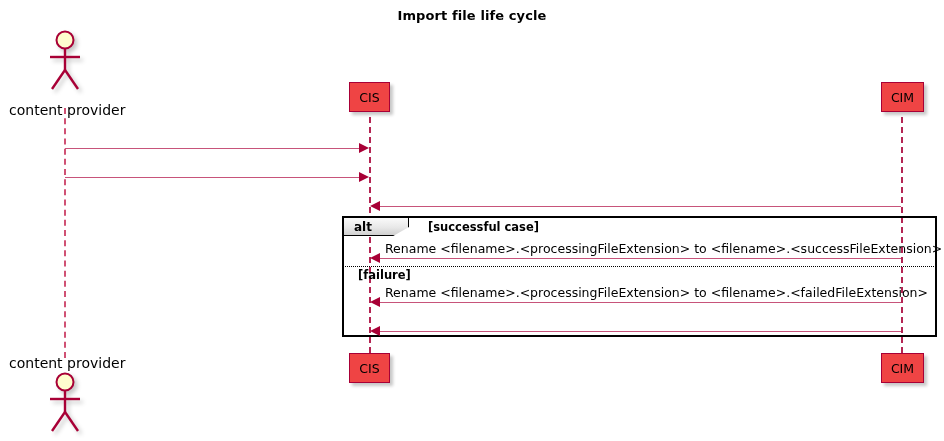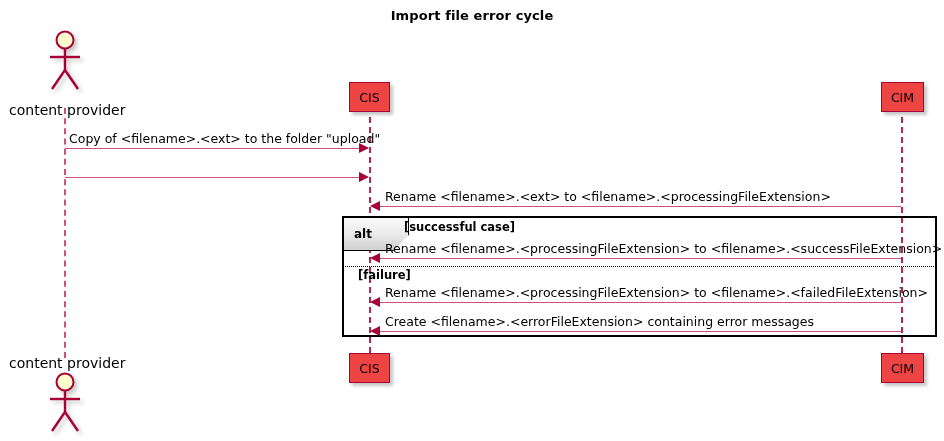--- a/index.html
+++ b/index.html
@@ -96,21 +96,21 @@
   
   .frag {
     position: absolute;
     border: 2px solid #000000;
     box-sizing: border-box;
     background: transparent;
   }
   .frag-tab {
     position: absolute;
     box-sizing: border-box;
-    height: 34px;
+    height: 19px;
     border: 1.4px solid #000000;
     background: linear-gradient(to bottom, #FAFAFA 0%, #E8E8E8 55%, #D0D0D0 100%);
     clip-path: polygon(0 0, 100% 0, 100% 52%, 76% 100%, 0 100%);
     display: flex;
     align-items: center;
     padding-left: 10px;
     font-size: 12px;
     font-weight: bold;
     color: #000000;
   }
@@ -125,21 +125,21 @@
     position: absolute;
     height: 0;
     border-top: 1.6px dotted #000000;
   }
 </style>
 </head>
 <body>
 
 <div id="diagram">
 
-  <div class="title">Import file error cycle</div>
+  <div class="title">Import file life cycle</div>
 
   <div class="lifeline actor-line" style="left:64px; top:108px; height:250px;"></div>
   <div class="lifeline" style="left:369px; top:117px; height:236px;"></div>
   <div class="lifeline" style="left:901px; top:117px; height:236px;"></div>
 
   <div class="actor" style="left:39px; top:30px;">
     <div class="shadow-wrap">
       <svg width="52" height="62" viewBox="0 0 52 62">
         <circle cx="26" cy="10" r="8.5" fill="#FEFECE" stroke="#A80036" stroke-width="2"></circle>
         <line x1="26" y1="19" x2="26" y2="40" stroke="#A80036" stroke-width="2.4"></line>
@@ -164,40 +164,37 @@
     </div>
   </div>
 
   <div class="participant" style="left:349px; top:82px; width:41px; height:30px;">CIS</div>
   <div class="participant" style="left:881px; top:82px; width:43px; height:30px;">CIM</div>
   <div class="participant" style="left:349px; top:353px; width:41px; height:30px;">CIS</div>
   <div class="participant" style="left:881px; top:353px; width:43px; height:30px;">CIM</div>
 
   <div class="frag" style="left:342px; top:216px; width:595px; height:121px;"></div>
   <div class="frag-tab" style="left:343px; top:217px; width:66px;">alt</div>
-  <div class="frag-guard" style="left:404px; top:220px;">[successful case]</div>
+  <div class="frag-guard" style="left:428px; top:220px;">[successful case]</div>
   <div class="frag-divider" style="left:343px; top:266px; width:593px;"></div>
   <div class="frag-guard" style="left:358px; top:268px;">[failure]</div>
 
-  <div class="msg-label" style="left:69px; top:131px;">Copy of &lt;filename&gt;.&lt;ext&gt; to the folder "upload"</div>
   <div class="msg" style="left:65px; top:148px; width:296px;"></div>
   <div class="arrowhead right" style="left:359px; top:143px;"></div>
 
   <div class="msg" style="left:65px; top:177px; width:296px;"></div>
   <div class="arrowhead right" style="left:359px; top:172px;"></div>
 
-  <div class="msg-label" style="left:385px; top:189px;">Rename &lt;filename&gt;.&lt;ext&gt; to &lt;filename&gt;.&lt;processingFileExtension&gt;</div>
   <div class="msg" style="left:380px; top:206px; width:521px;"></div>
   <div class="arrowhead left" style="left:370px; top:201px;"></div>
 
   <div class="msg-label" style="left:385px; top:241px;">Rename &lt;filename&gt;.&lt;processingFileExtension&gt; to &lt;filename&gt;.&lt;successFileExtension&gt;</div>
   <div class="msg" style="left:380px; top:258px; width:521px;"></div>
   <div class="arrowhead left" style="left:370px; top:253px;"></div>
 
   <div class="msg-label" style="left:385px; top:285px;">Rename &lt;filename&gt;.&lt;processingFileExtension&gt; to &lt;filename&gt;.&lt;failedFileExtension&gt;</div>
   <div class="msg" style="left:380px; top:302px; width:521px;"></div>
   <div class="arrowhead left" style="left:370px; top:297px;"></div>
 
-  <div class="msg-label" style="left:385px; top:314px;">Create &lt;filename&gt;.&lt;errorFileExtension&gt; containing error messages</div>
   <div class="msg" style="left:380px; top:331px; width:521px;"></div>
   <div class="arrowhead left" style="left:370px; top:326px;"></div>
 
 </div>
 
 </body></html>

